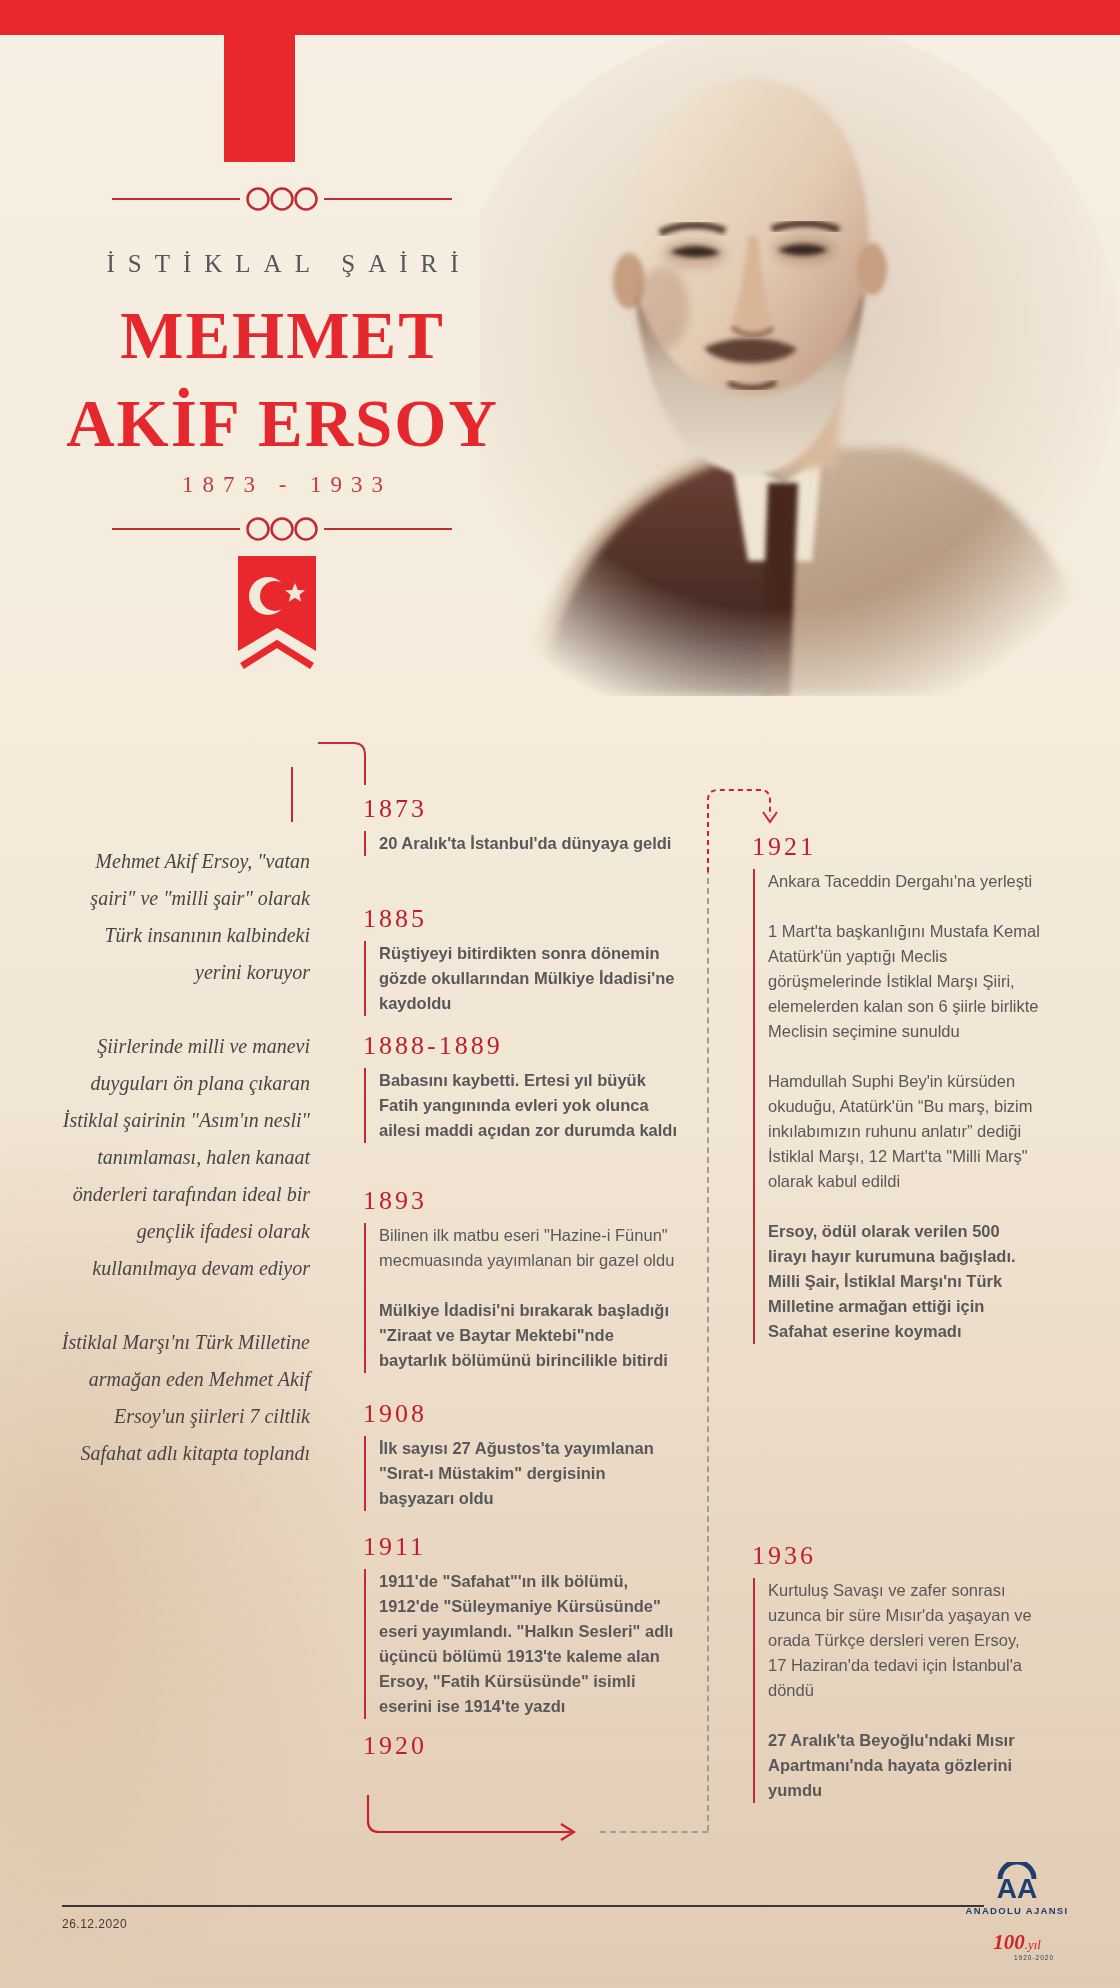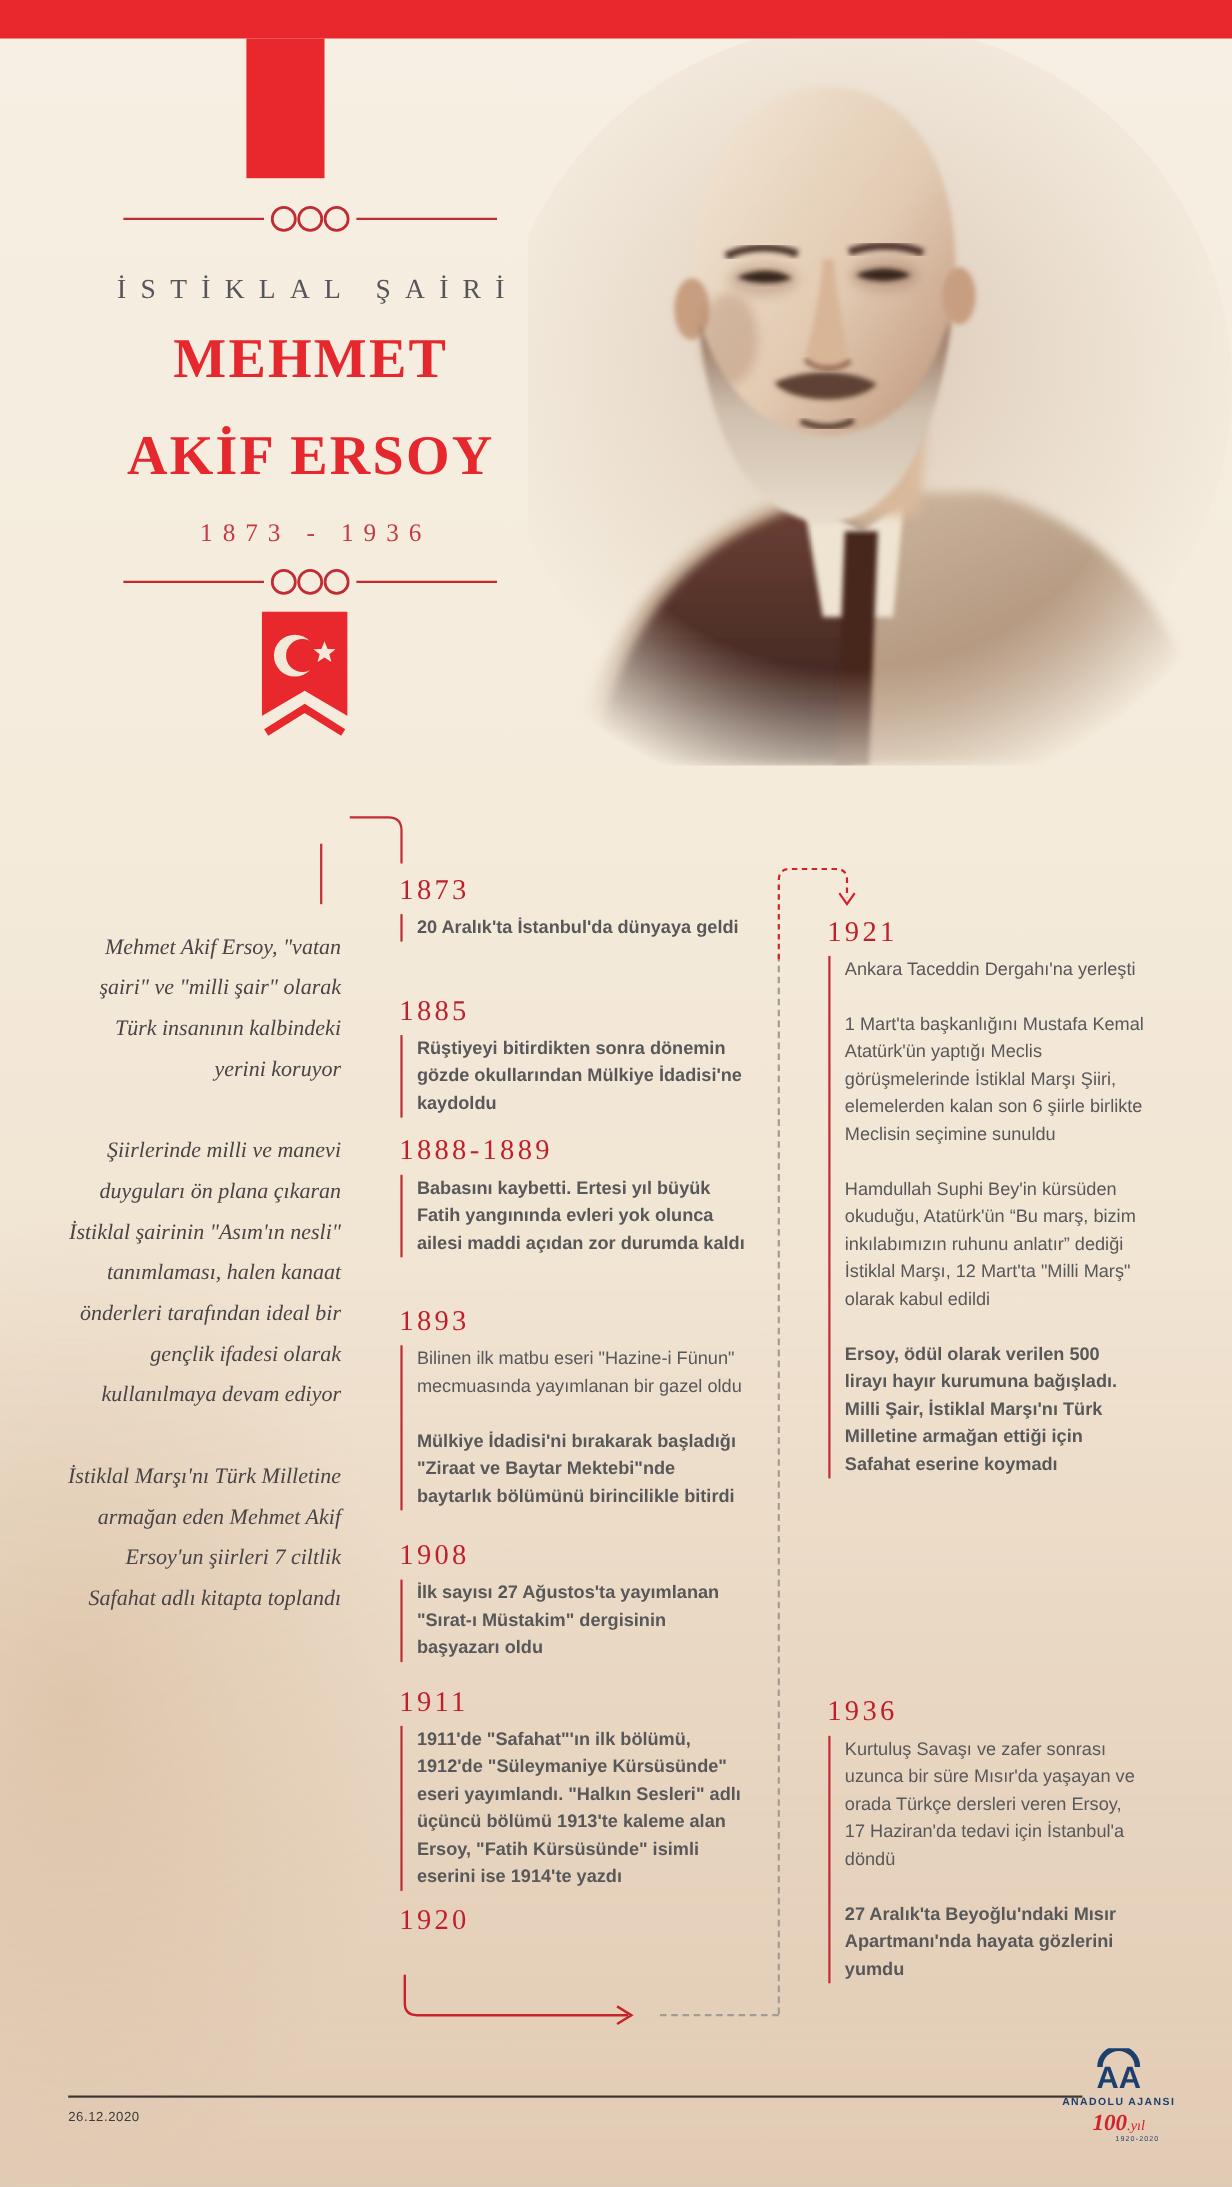--- a/index.html
+++ b/index.html
@@ -13,21 +13,21 @@
   .shade-bottom{position:absolute;inset:0;pointer-events:none;
     background:linear-gradient(180deg, rgba(0,0,0,0) 58%, rgba(198,162,130,0.10) 75%, rgba(198,162,130,0.22) 100%);}
   .topbar{position:absolute;left:0;top:0;width:1120px;height:35px;background:#e8282c;}
   .ribbon{position:absolute;left:224px;top:35px;width:71px;height:127px;background:#e8282c;}
   .masthead{position:absolute;left:60px;top:0;width:445px;height:700px;}
   .divider{position:absolute;left:52px;width:340px;height:26px;}
   .subtitle{position:absolute;left:0;top:250px;width:100%;text-align:center;
     font-family:"Liberation Serif",serif;font-size:25px;letter-spacing:13px;padding-left:13px;
     box-sizing:border-box;color:#55555a;font-weight:400;}
   .title{position:absolute;left:0;width:100%;text-align:center;color:#e5282d;
-    font-family:"Liberation Serif",serif;font-weight:700;font-size:51px;letter-spacing:2px;line-height:1;}
+    font-family:"Liberation Serif",serif;font-weight:700;font-size:67px;letter-spacing:2px;line-height:1;}
   .title.l1{top:302px;}
   .title.l2{top:390px;}
   .title-years{position:absolute;left:0;top:472px;width:100%;text-align:center;color:#c43b42;
     font-family:"Liberation Serif",serif;font-size:23px;letter-spacing:9px;padding-left:9px;box-sizing:border-box;}
   .flag{position:absolute;left:238px;top:556px;width:78px;height:114px;}
   .portrait{position:absolute;left:480px;top:36px;}
   .intro{position:absolute;left:60px;top:843px;width:250px;text-align:right;
     font-family:"Liberation Serif",serif;font-style:italic;color:#494445;font-size:20px;line-height:37px;}
   .intro p{margin:0 0 37px 0;}
   .vline-left{position:absolute;left:291px;top:767px;width:2px;height:55px;background:#c12b33;}
@@ -41,21 +41,21 @@
   .col-mid .entry{width:322px;}
   .col-right .entry{width:290px;}
   .col-mid{position:absolute;left:363px;top:0;width:330px;height:1988px;}
   .col-right{position:absolute;left:752px;top:0;width:310px;height:1988px;}
   .hdash-gray{position:absolute;left:600px;top:1831px;width:108px;border-top:2px dashed #a39c93;}
   .vdash-gray{position:absolute;left:707px;top:868px;height:963px;border-left:2px dashed #a39c93;}
   .footer-line{position:absolute;left:62px;top:1905px;width:922px;height:2px;background:#3b3733;}
   .footer-date{position:absolute;left:62px;top:1917px;font-size:12px;color:#3f3b38;letter-spacing:0.5px;}
   .aa-logo{position:absolute;left:952px;top:1862px;width:130px;text-align:center;}
   .aa-name{font-size:9.5px;font-weight:700;color:#1c3f6e;letter-spacing:1.3px;margin-top:1px;}
-  .aa-centennial{margin-top:2px;line-height:1;}
+  .aa-centennial{margin-top:16px;line-height:1;}
   .aa-100{font-family:"Liberation Serif",serif;font-style:italic;font-weight:700;font-size:21px;color:#d2232a;}
   .aa-yil{font-family:"Liberation Serif",serif;font-style:italic;font-size:13px;color:#d2232a;}
   .aa-years{font-size:6.5px;color:#1c3f6e;letter-spacing:1px;margin-top:1px;margin-left:34px;}
 </style>
 </head>
 <body>
 
 <div class="page">
 
   <svg class="portrait" width="640" height="660" viewBox="0 0 640 660">
@@ -133,21 +133,21 @@
     <svg class="divider" style="top:186px" viewBox="0 0 340 26">
       <line x1="0" y1="13" x2="128" y2="13" stroke="#c12b33" stroke-width="2"></line>
       <circle cx="146" cy="13" r="10.5" stroke="#c12b33" stroke-width="2.5" fill="none"></circle>
       <circle cx="170" cy="13" r="10.5" stroke="#c12b33" stroke-width="2.5" fill="none"></circle>
       <circle cx="194" cy="13" r="10.5" stroke="#c12b33" stroke-width="2.5" fill="none"></circle>
       <line x1="212" y1="13" x2="340" y2="13" stroke="#c12b33" stroke-width="2"></line>
     </svg>
     <div class="subtitle">İSTİKLAL ŞAİRİ</div>
     <div class="title l1">MEHMET</div>
     <div class="title l2">AKİF ERSOY</div>
-    <div class="title-years">1873 - 1936</div>
+    <div class="title-years">1873 - 1933</div>
     <svg class="divider" style="top:516px" viewBox="0 0 340 26">
       <line x1="0" y1="13" x2="128" y2="13" stroke="#c12b33" stroke-width="2"></line>
       <circle cx="146" cy="13" r="10.5" stroke="#c12b33" stroke-width="2.5" fill="none"></circle>
       <circle cx="170" cy="13" r="10.5" stroke="#c12b33" stroke-width="2.5" fill="none"></circle>
       <circle cx="194" cy="13" r="10.5" stroke="#c12b33" stroke-width="2.5" fill="none"></circle>
       <line x1="212" y1="13" x2="340" y2="13" stroke="#c12b33" stroke-width="2"></line>
     </svg>
   </div>
 
   <svg class="flag" viewBox="0 0 78 114">

